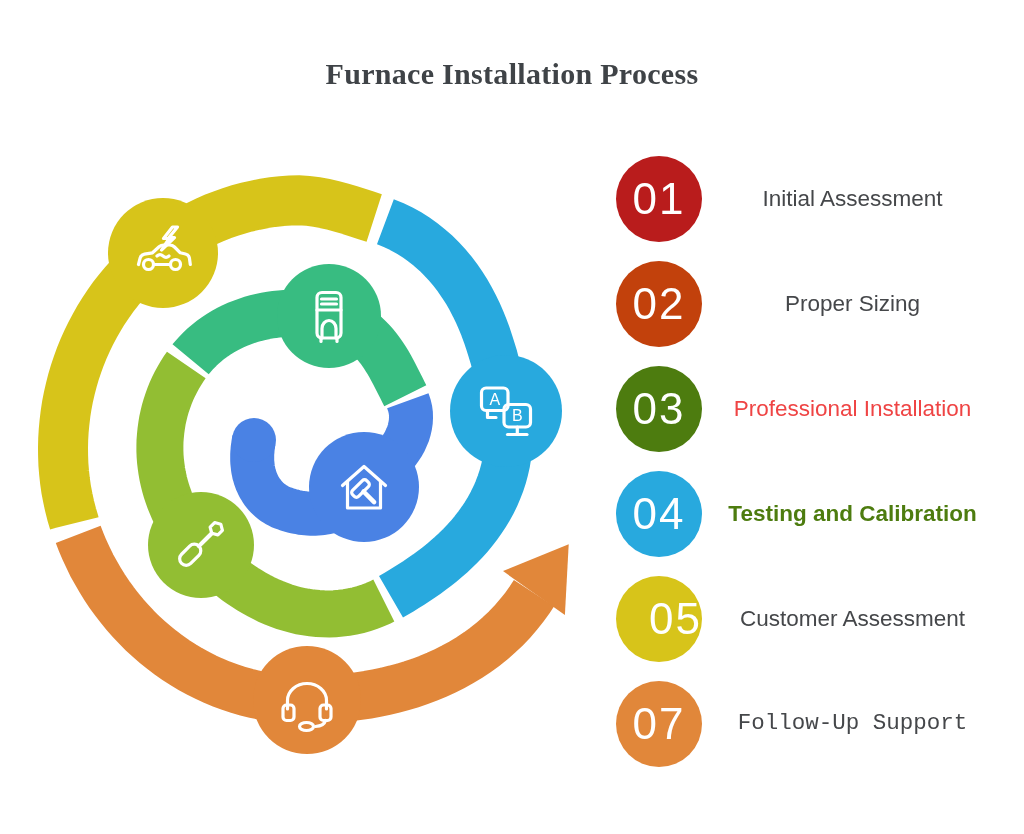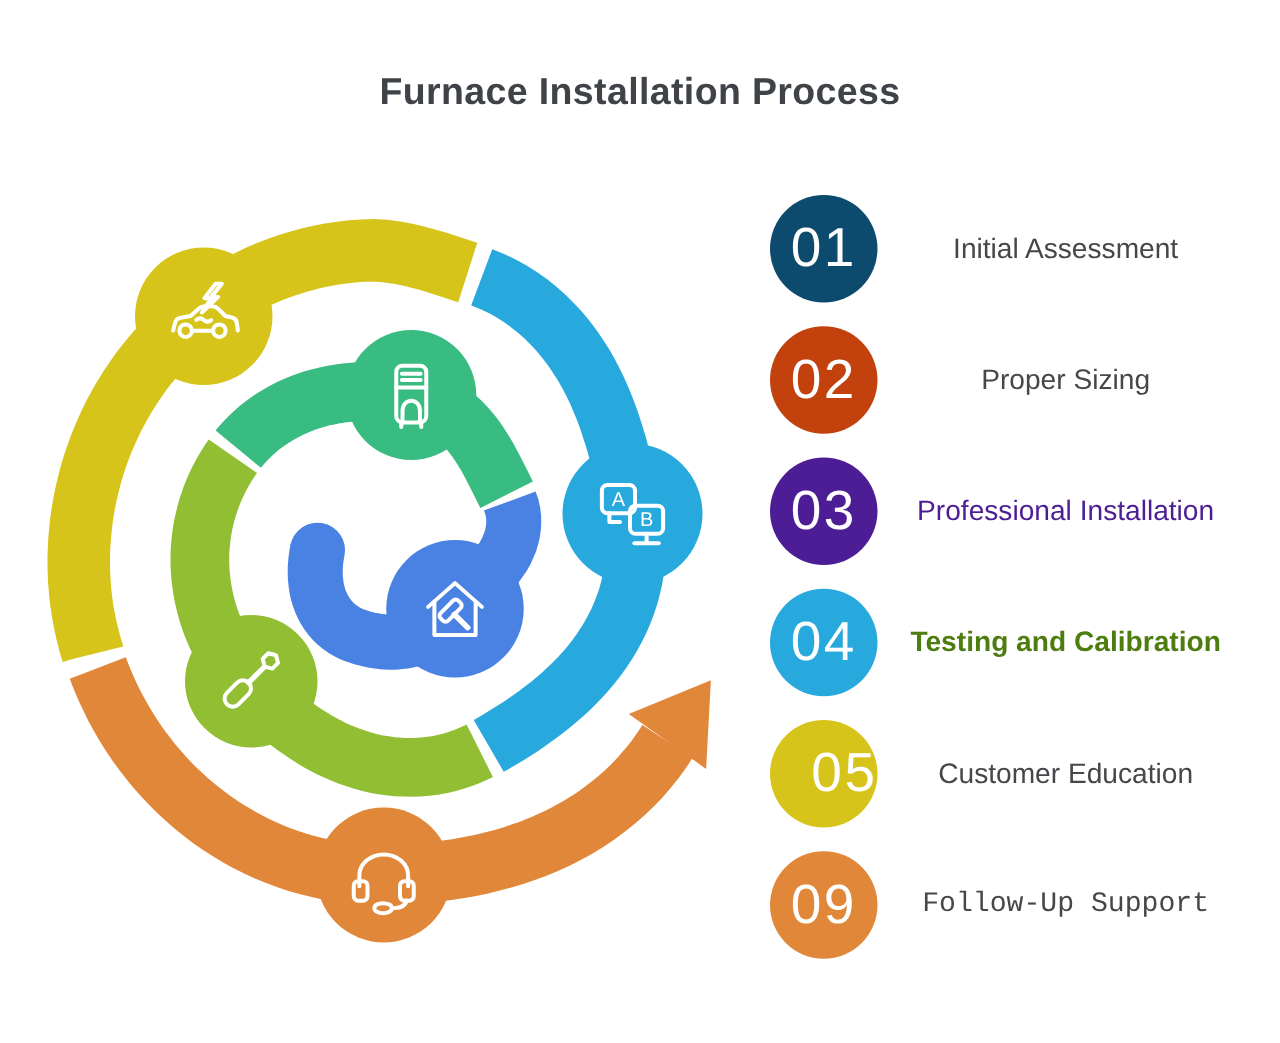--- a/index.html
+++ b/index.html
@@ -2,21 +2,21 @@
 <html><head>
 <meta charset="utf-8">
 <style>
   html,body{margin:0;padding:0;}
   body{
     width:1024px;height:834px;background:#ffffff;position:relative;overflow:hidden;
     font-family:"Liberation Sans", sans-serif;
   }
   .title{
     position:absolute;top:57px;left:0;width:100%;margin:0;
-    text-align:center;font-size:30px;font-weight:700;color:#3f4347;letter-spacing:.3px;
+    text-align:center;font-size:30px;font-weight:700;color:#3f4347;letter-spacing:.3px;font-family:Liberation Serif, serif;
   }
   #spiral-svg{position:absolute;left:0;top:0;width:1024px;height:834px;}
   .legend{position:absolute;left:616px;top:156px;}
   .legend-row{display:flex;align-items:center;height:86px;margin-bottom:19px;}
   .step-circle{
     flex:0 0 86px;width:86px;height:86px;border-radius:50%;
     display:flex;align-items:center;justify-content:center;
     color:#ffffff;font-size:44px;font-weight:300;letter-spacing:2px;
   }
   .step-label{
@@ -88,48 +88,48 @@
       <path d="M12.5 41 v-8.5 a19.5 17 0 0 1 39 0 V41"></path>
       <rect x="8" y="37" width="11" height="15.5" rx="3.5"></rect>
       <rect x="45" y="37" width="11" height="15.5" rx="3.5"></rect>
       <path d="M50.5 52.5 q-1.5 5.5 -10 6"></path>
       <ellipse cx="31.5" cy="58.5" rx="7" ry="4"></ellipse>
     </g>
   </svg>
 
 <div class="legend">
   <div class="legend-row">
-    <div class="step-circle" style="background: #0c4a6e;">
+    <div class="step-circle" style="background: #b91c1c;">
         <span>01</span>
       </div>
     <div class="step-label" style="color: rgb(69, 71, 74);">Initial Assessment</div>
   </div>
   <div class="legend-row">
     <div class="step-circle" style="background: #c2410c;">
         <span>02</span>
       </div>
     <div class="step-label" style="color: rgb(69, 71, 74);">Proper Sizing</div>
   </div>
   <div class="legend-row">
-    <div class="step-circle" style="background: #4c1d95;">
+    <div class="step-circle" style="background: #4d7c0f;">
         <span>03</span>
       </div>
-    <div class="step-label" style="color: #4c1d95;">Professional Installation</div>
+    <div class="step-label" style="color: #ef4444;">Professional Installation</div>
   </div>
   <div class="legend-row">
     <div class="step-circle" style="background: rgb(40, 169, 222); align-items: center;">
         <span>04</span>
       </div>
     <div class="step-label" style="color: #4d7c0f; font-weight: bold;">Testing and Calibration</div>
   </div>
   <div class="legend-row">
     <div class="step-circle" style="background: rgb(215, 196, 26); justify-content: flex-end;">
         <span>05</span>
       </div>
-    <div class="step-label" style="color: rgb(69, 71, 74);">Customer Education</div>
+    <div class="step-label" style="color: rgb(69, 71, 74);">Customer Assessment</div>
   </div>
   <div class="legend-row">
     <div class="step-circle" style="background: rgb(225, 135, 58);">
-        <span>09</span>
+        <span>07</span>
       </div>
     <div class="step-label" style="color: rgb(69, 71, 74); font-family: Liberation Mono, monospace;">Follow-Up Support</div>
   </div>
 </div>
 
 </body></html>

